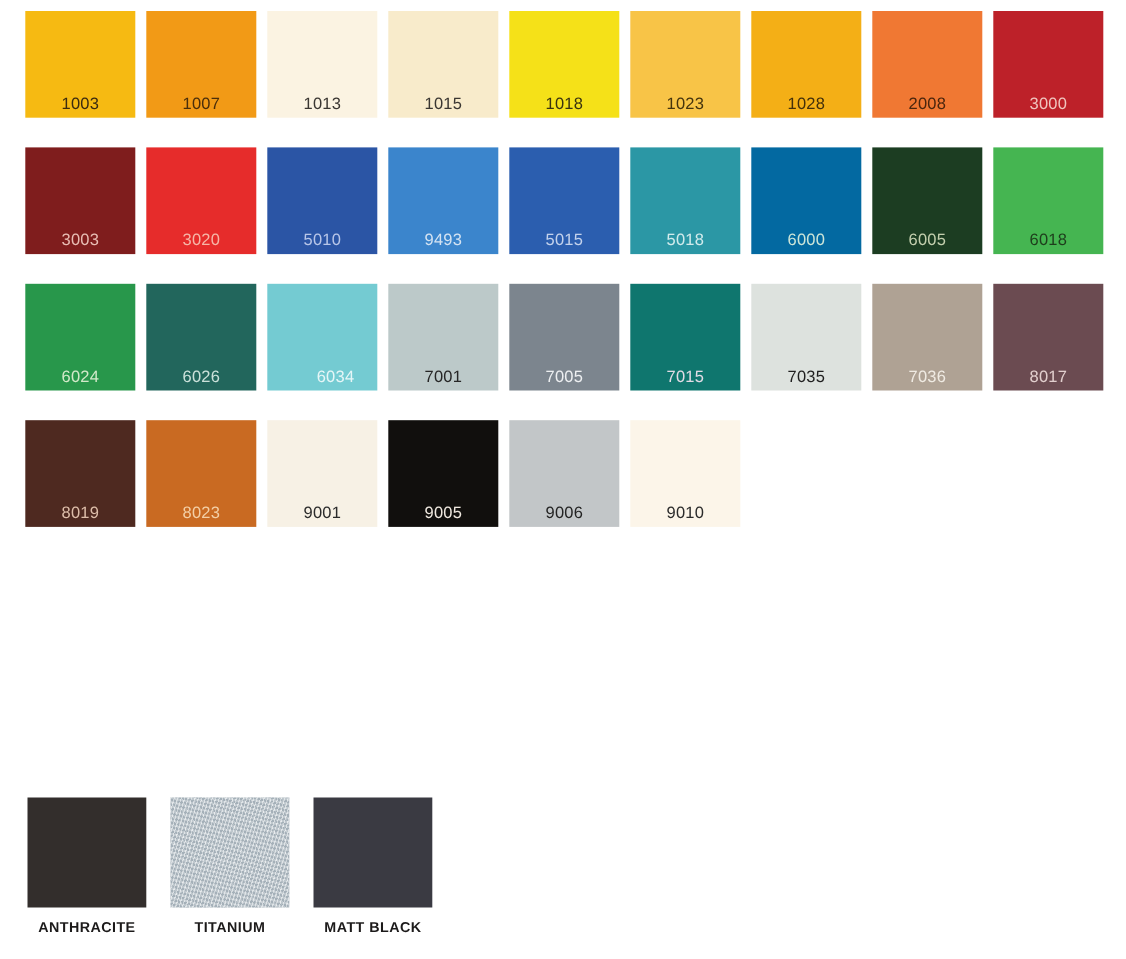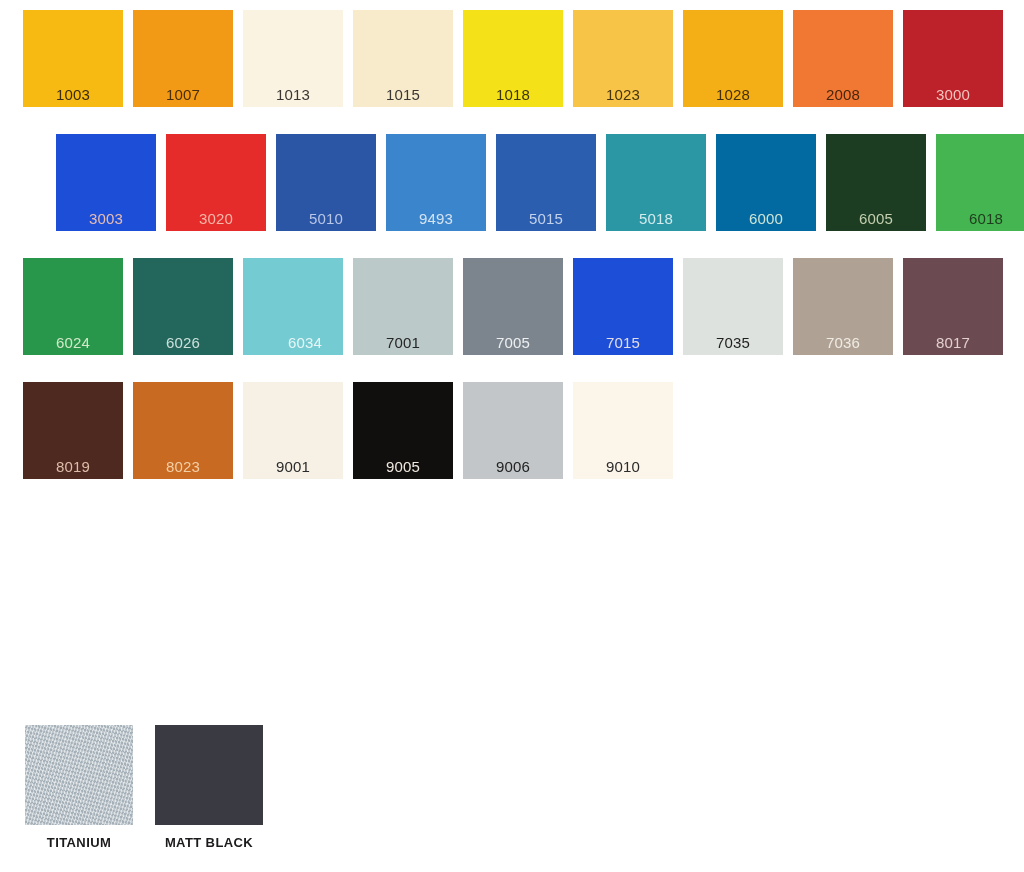--- a/index.html
+++ b/index.html
@@ -132,21 +132,21 @@
         <span class="swatch-code" style="color: rgb(67, 48, 11);">1028</span>
       </div>
       <div class="swatch" style="background: rgb(240, 120, 51);">
         <span class="swatch-code" style="color: rgb(74, 37, 13);">2008</span>
       </div>
       <div class="swatch" style="background: rgb(189, 33, 41);">
         <span class="swatch-code" style="color: rgb(240, 196, 190); margin-top: 36px;">3000</span>
       </div>
     </div>
     <div class="swatch-row">
-      <div class="swatch" style="background: #1d4ed8; margin-left: 33px;">
+      <div class="swatch" style="background: #7f1d1d;">
         <span class="swatch-code" style="color: rgb(232, 189, 180);">3003</span>
       </div>
       <div class="swatch" style="background: rgb(230, 44, 43);">
         <span class="swatch-code" style="color: rgb(246, 182, 168);">3020</span>
       </div>
       <div class="swatch" style="background: rgb(43, 85, 165);">
         <span class="swatch-code" style="color: rgb(184, 198, 232);">5010</span>
       </div>
       <div class="swatch" style="background: rgb(59, 133, 204);">
         <span class="swatch-code" style="color: rgb(212, 227, 242);">9493</span>
@@ -176,21 +176,21 @@
       </div>
       <div class="swatch" style="background: rgb(116, 203, 210);">
         <span class="swatch-code" style="color: rgb(230, 246, 247); padding-left: 24px;">6034</span>
       </div>
       <div class="swatch" style="background: rgb(188, 201, 201);">
         <span class="swatch-code" style="color: rgb(38, 38, 38);">7001</span>
       </div>
       <div class="swatch" style="background: rgb(124, 133, 142);">
         <span class="swatch-code" style="color: rgb(237, 239, 241);">7005</span>
       </div>
-      <div class="swatch" style="background: #1d4ed8; padding-left: 38px;">
+      <div class="swatch" style="background: #0f766e; padding-left: 38px;">
         <span class="swatch-code" style="color: rgb(226, 220, 230);">7015</span>
       </div>
       <div class="swatch" style="background: rgb(221, 226, 222);">
         <span class="swatch-code" style="color: rgb(31, 31, 31);">7035</span>
       </div>
       <div class="swatch" style="background: rgb(175, 162, 148);">
         <span class="swatch-code" style="color: rgb(240, 235, 227);">7036</span>
       </div>
       <div class="swatch" style="background: rgb(107, 75, 81);">
         <span class="swatch-code" style="color: rgb(226, 207, 206);">8017</span>
@@ -212,20 +212,24 @@
       <div class="swatch" style="background: rgb(194, 198, 200);">
         <span class="swatch-code" style="color: rgb(35, 35, 35);">9006</span>
       </div>
       <div class="swatch" style="background: rgb(252, 245, 233);">
         <span class="swatch-code" style="color: rgb(43, 43, 43);">9010</span>
       </div>
     </div>
   </div>
 
 <div id="finish-section">
+    <div class="finish-item">
+      <div class="finish-chip" style="background-color: rgb(51, 46, 44);"></div>
+      <div class="finish-label">ANTHRACITE</div>
+    </div>
     <div class="finish-item">
       <div class="finish-chip textured" style="background-color: rgb(188, 198, 204);"></div>
       <div class="finish-label">TITANIUM</div>
     </div>
     <div class="finish-item">
       <div class="finish-chip" style="background-color: rgb(58, 58, 66);"></div>
       <div class="finish-label">MATT BLACK</div>
     </div>
   </div>
 

